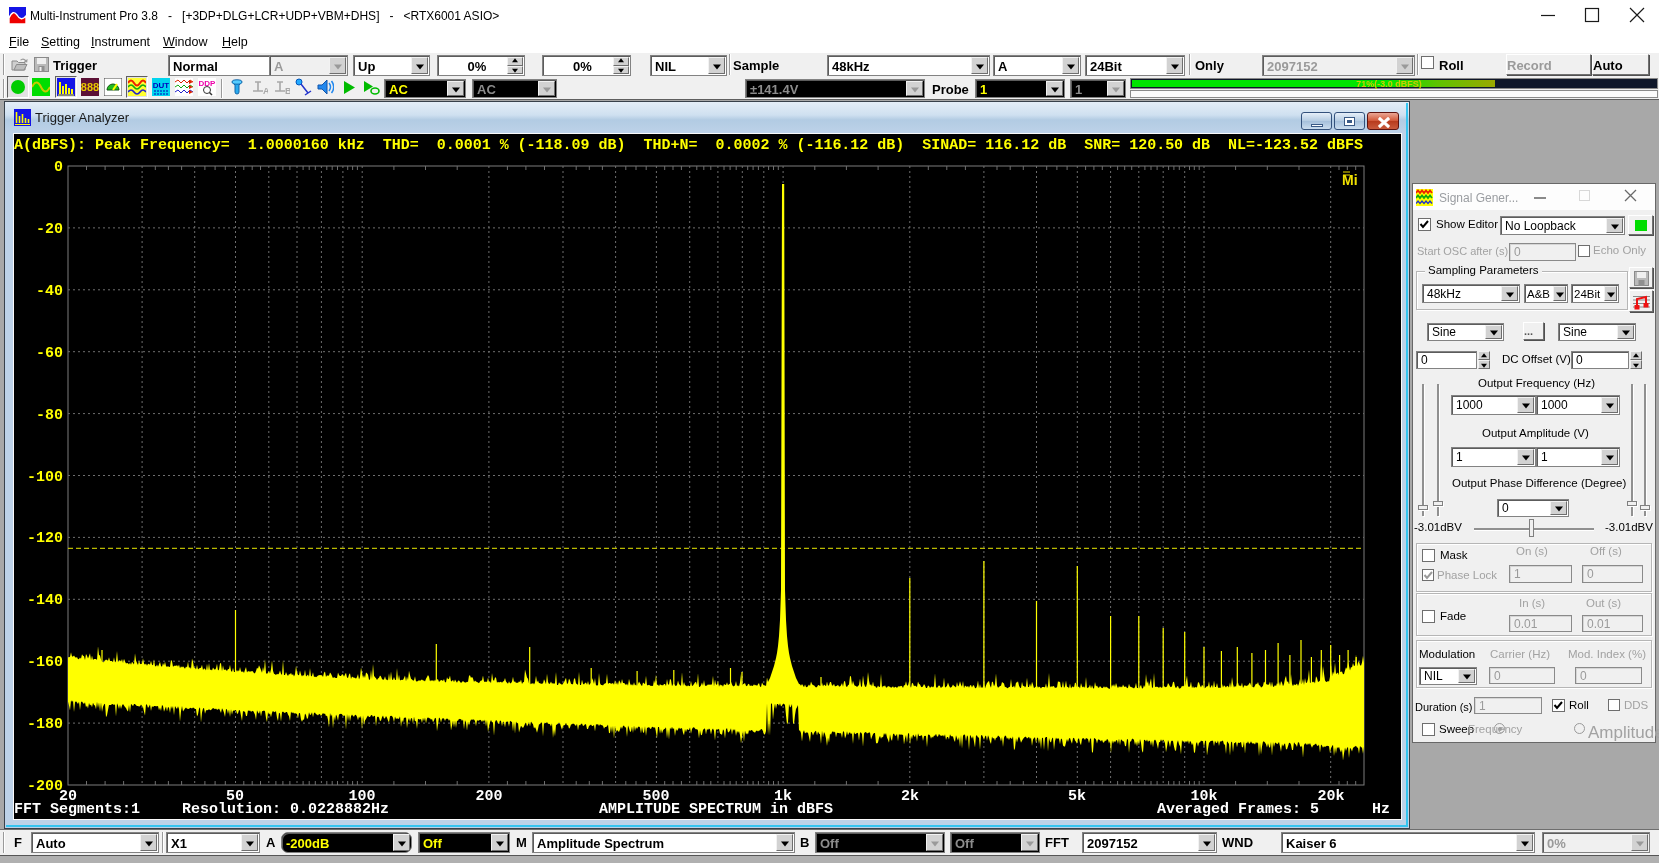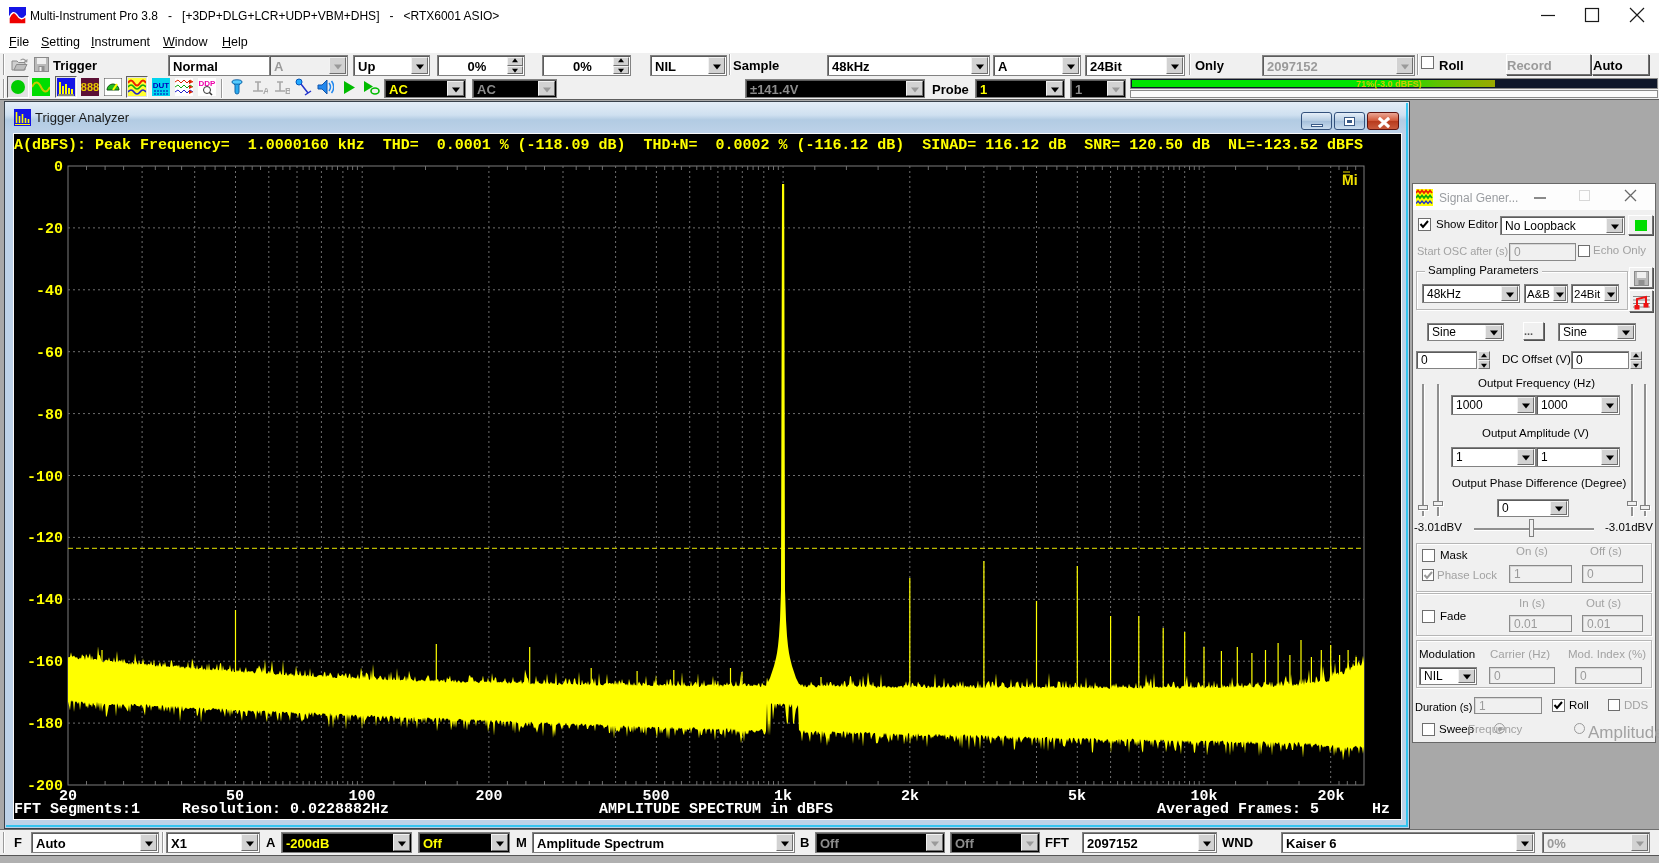--- a/index.html
+++ b/index.html
@@ -549,21 +549,21 @@
     </i>
   </div>
 <div style="position:absolute;left:162px;top:832px;width:2px;height:21px;border-left:1px solid #9a9a9a;border-right:1px solid #fff"></div>
 <div class="cbo" style="left:166px;top:832px;width:94px;height:21px;">
     <span style="font-weight:700;font-size:13px;left:4px">X1</span>
     <i class="ab">
       <u></u>
     </i>
   </div>
 <div class="lb" style="left:266px;top:836px;color:#000;font-size:13px;font-weight:700;">A</div>
-<div class="cbo blk" style="left:281px;top:832px;width:131px;height:21px;">
+<div class="cbo blk" style="left:281px;top:832px;width:131px;height:21px;border-radius:7px;">
     <span style="font-weight:700;font-size:13px;left:4px">-200dB</span>
     <i class="ab">
       <u></u>
     </i>
   </div>
 <div class="cbo blk" style="left:418px;top:832px;width:92px;height:21px;">
     <span style="font-weight:700;font-size:13px;left:4px">Off</span>
     <i class="ab">
       <u></u>
     </i>

